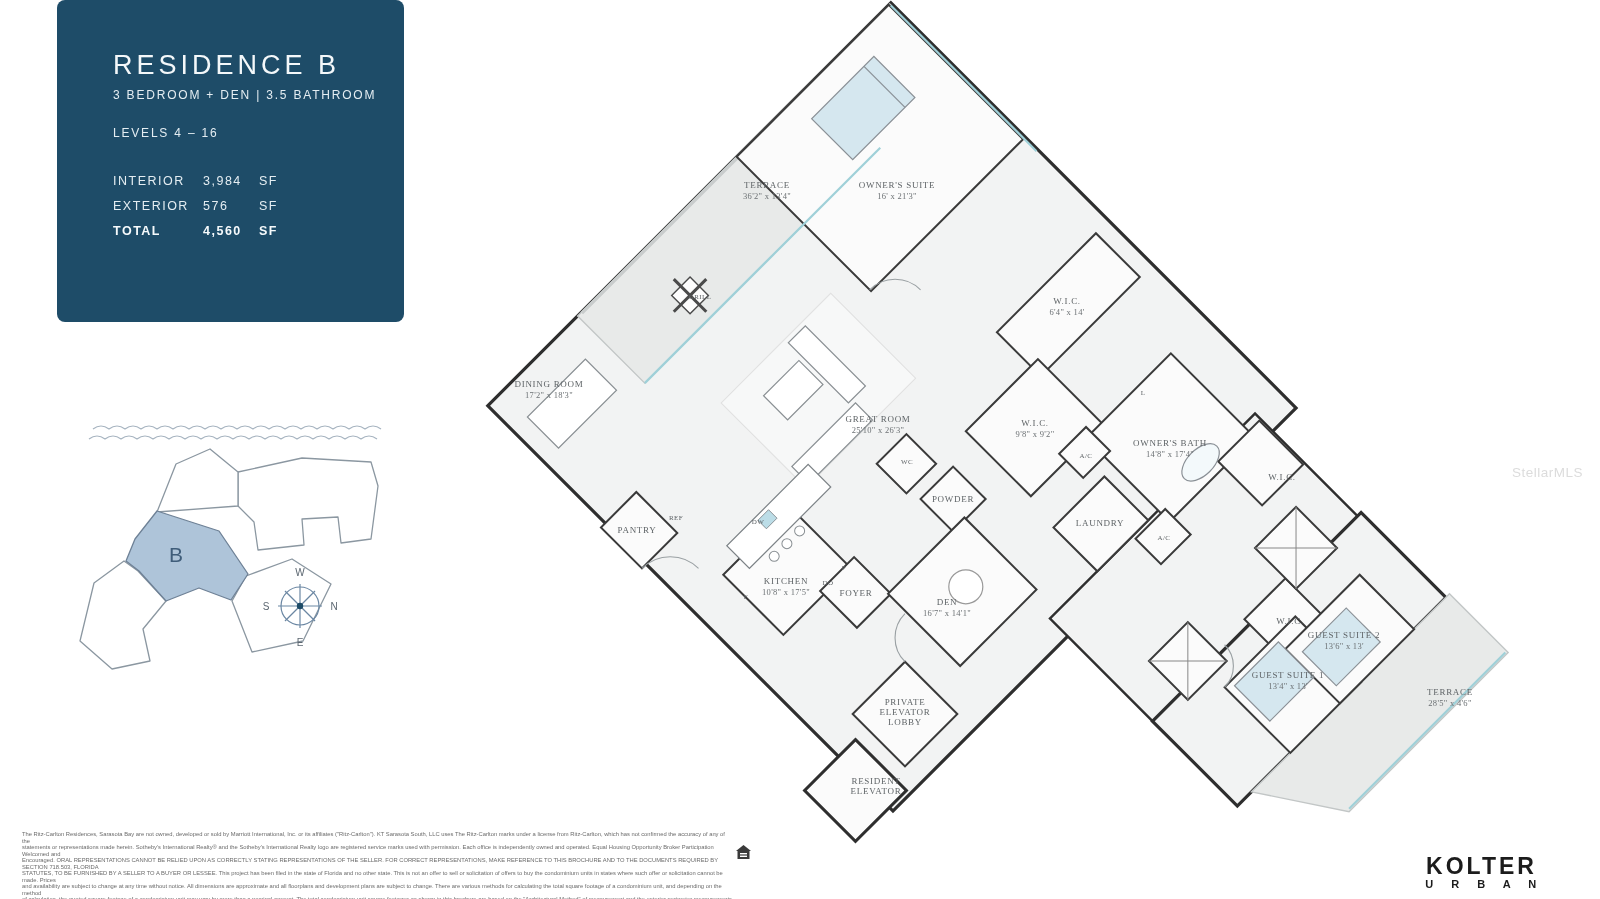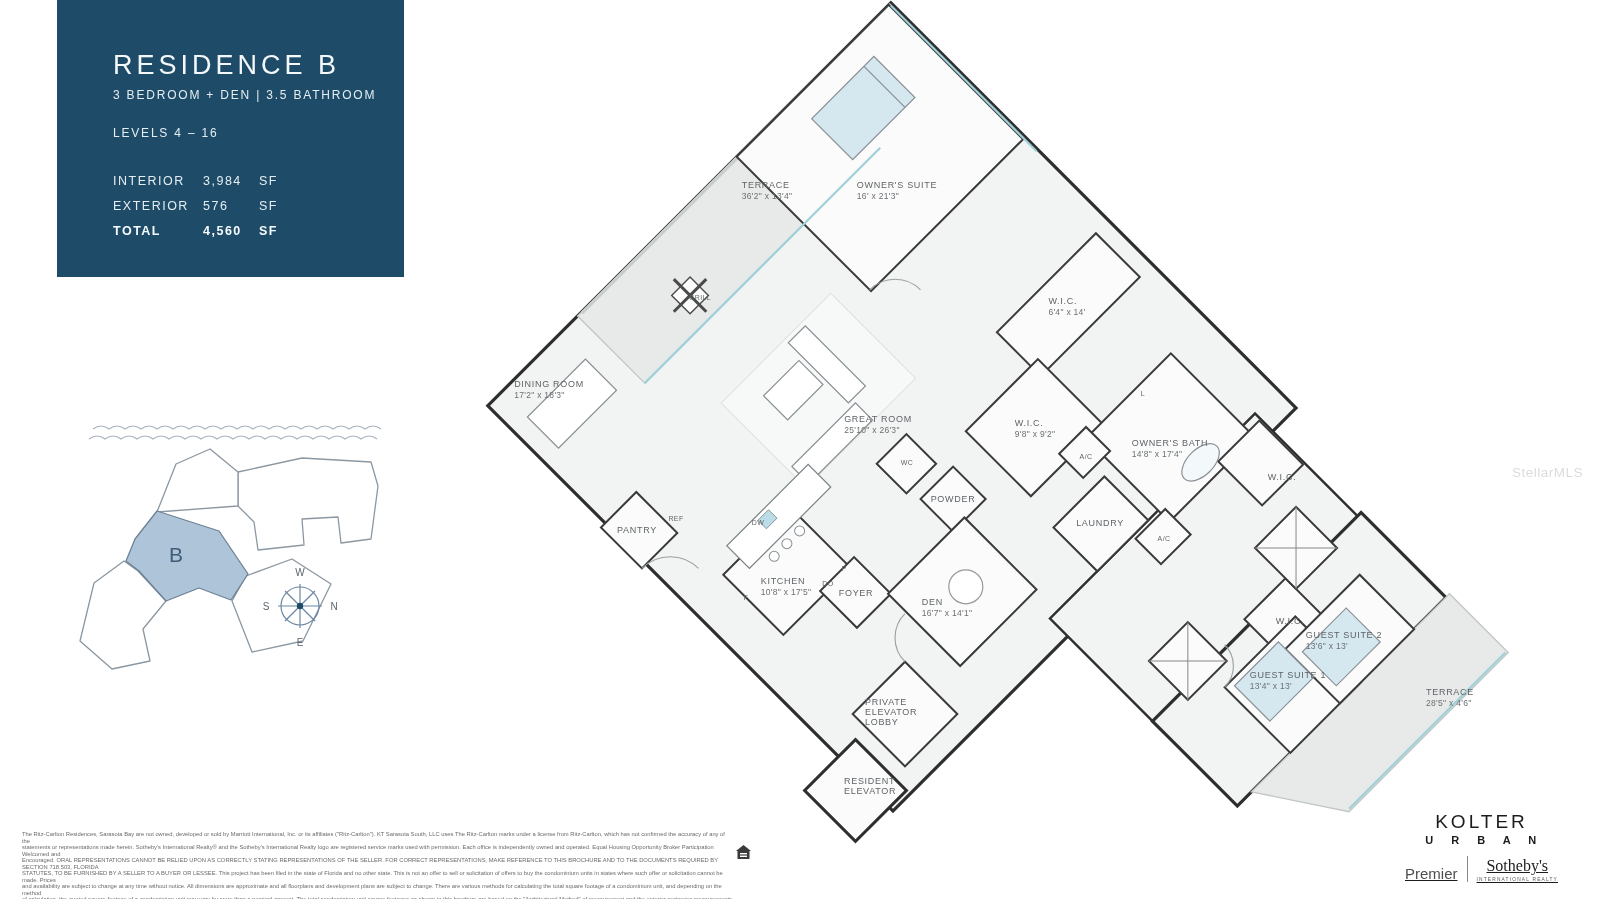--- a/index.html
+++ b/index.html
@@ -1,42 +1,42 @@
 <!DOCTYPE html>
 <html><head>
 <meta charset="utf-8">
 <style>
   html,body{margin:0;padding:0;background:#fff;}
   body{width:1600px;height:899px;position:relative;overflow:hidden;
        font-family:"Liberation Sans", sans-serif;}
   
-  .info-panel{position:absolute;left:57px;top:0;width:347px;height:277px;
-              background:#1e4c68;color:#eef4f7;box-sizing:border-box;padding:50px 0 0 56px;}
+  .info-panel{position:absolute;left:57px;top:0;width:347px;height:322px;
+              background:#1e4c68;color:#eef4f7;box-sizing:border-box;padding:50px 0 0 56px;border-radius:8px;}
   .info-title{font-size:27px;font-weight:400;letter-spacing:4px;color:#f4f8fa;white-space:nowrap;}
   .info-sub{margin-top:7px;font-size:12px;letter-spacing:1.8px;color:#e4edf2;white-space:nowrap;}
   .info-levels{margin-top:24px;font-size:12px;letter-spacing:1.8px;color:#e4edf2;}
   .stats{margin-top:34px;}
   .stat-row{display:grid;grid-template-columns:90px 40px 24px;align-items:baseline;
             font-size:12.5px;letter-spacing:1.5px;margin-bottom:11px;color:#e4edf2;}
   .stat-row .v{text-align:left;}
   .stat-row .u{margin-left:16px;}
   .stat-row.total{font-weight:bold;color:#f6fafc;}
   
-  .rl{position:absolute;transform:translate(-50%,-50%);color:#5f6467;
-      white-space:nowrap;z-index:5;}
+  .rl{position:absolute;transform:translate(-50%,-50%);text-align:center;color:#5f6467;
+      white-space:nowrap;z-index:5;font-family:Liberation Serif, serif;}
   .rl .rn{display:block;font-size:9px;letter-spacing:.7px;}
   .rl .rd{display:block;font-size:8.5px;letter-spacing:.3px;color:#6c7174;margin-top:1px;}
   .rl.sm .rn{font-size:7px;letter-spacing:.4px;}
   .rl.wrap{white-space:normal;}
   
   .disclaimer{position:absolute;left:22px;top:831px;width:712px;color:#6b6b6b;
               font-size:5.8px;line-height:6.5px;z-index:6;}
   .eh-icon{position:absolute;left:736px;top:845px;z-index:6;}
   .brand{position:absolute;right:42px;top:812px;text-align:center;color:#1c1c1c;z-index:6;}
-  .kolter{font-size:19px;font-weight:normal;letter-spacing:3px;line-height:20px;}
+  .kolter{font-size:23px;font-weight:bold;letter-spacing:3px;line-height:20px;margin-top:44px;}
   .urban{font-size:11px;font-weight:bold;letter-spacing:7.5px;margin-top:2px;margin-left:6px;}
   .premier-row{display:flex;align-items:flex-end;justify-content:flex-end;margin-top:10px;text-decoration:underline;}
   .premier{font-size:15px;color:#4e4e4e;margin-top:3px;}
   .pdivider{width:1px;height:26px;background:#8a8a8a;margin:0 9px;}
   .sothebys{font-family:"Liberation Serif", serif;font-size:16px;color:#222;}
   .sothebys-sub{font-size:4.8px;letter-spacing:1.2px;color:#555;margin-top:2px;}
   .watermark{position:absolute;left:1512px;top:439px;font-size:13.5px;color:#dcdcdc;
              letter-spacing:.5px;z-index:7;margin-top:26px;}
   svg{position:absolute;left:0;top:0;z-index:1;}
   svg text{font-family:"Liberation Sans", sans-serif;}

